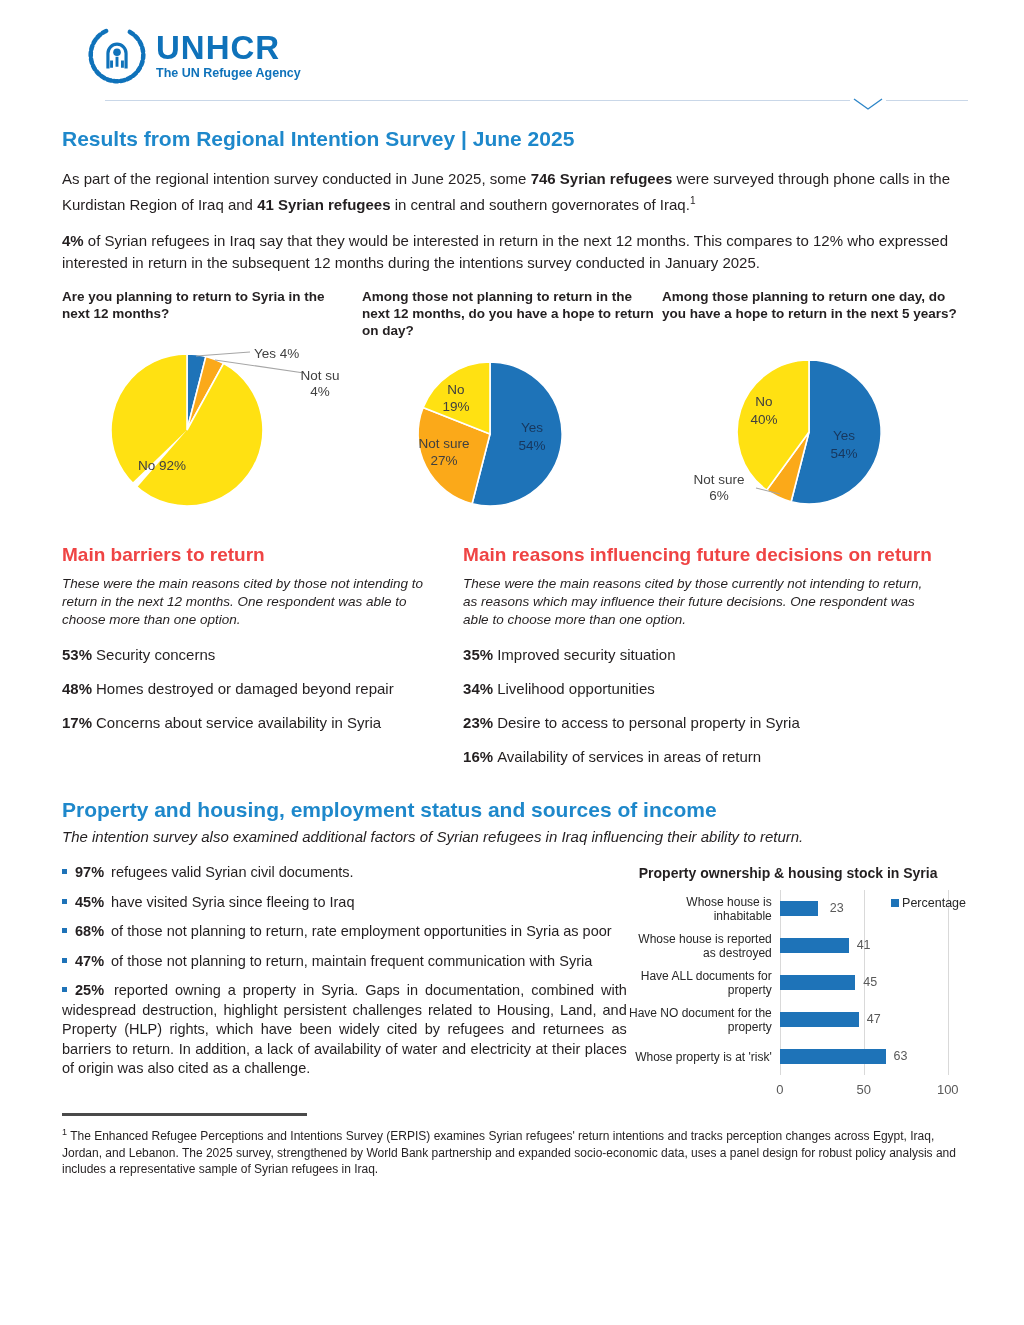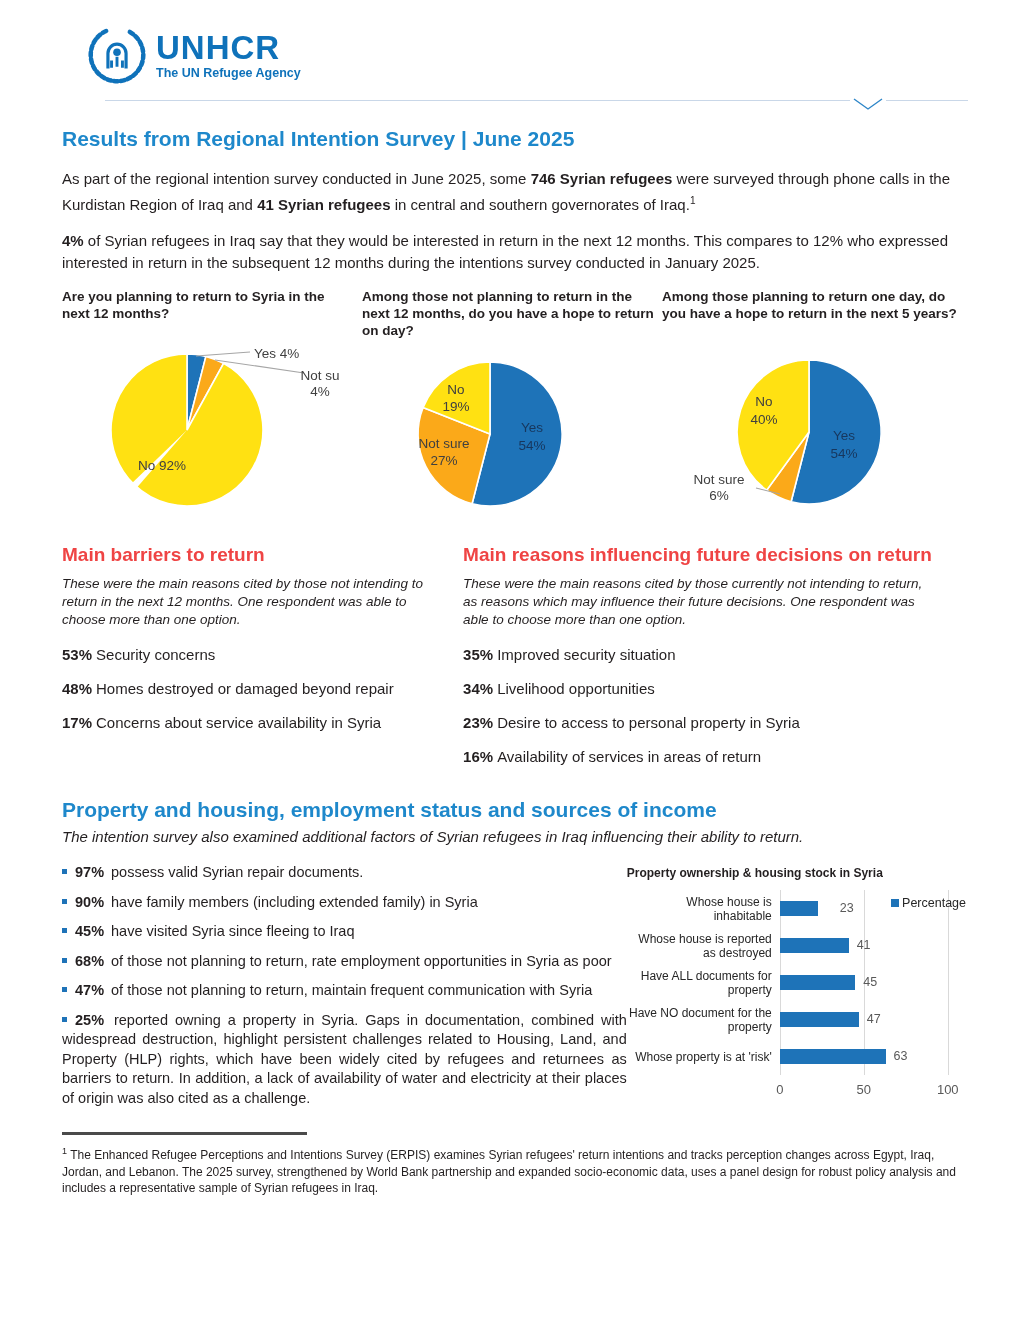--- a/index.html
+++ b/index.html
@@ -46,21 +46,21 @@
   
   .prop-head { font-size:21px; line-height:26px; font-weight:bold; color:#1e88cb; margin-top:16px; }
   .prop-desc { font-size:15px; line-height:20px; font-style:italic; margin:4px 0 16px 0; }
   .prop-row { display:flex; justify-content:space-between; }
   .bullets { width:566px; }
   .bullet-item { font-size:14.5px; line-height:19.5px; margin-bottom:10px; text-align:justify; }
   .bullet-item .sq { display:inline-block; width:5px; height:5px; background:#1e73b8; margin-right:8px; transform:translateY(-3px); }
   .bullet-item b { margin-right:3px; }
   
   .bar-chart { width:336px; padding-top:2px; }
-  .bar-title { font-size:12px; line-height:17px; font-weight:bold; margin-bottom:8px; max-width:300px; }
+  .bar-title { font-size:14px; line-height:17px; font-weight:bold; margin-bottom:8px; max-width:300px;margin-left:12px; }
   .bar-body { position:relative; height:185px; }
   .grid { position:absolute; top:0; width:1px; height:185px; background:#d9d9d9; }
   .bar-row { position:relative; display:flex; align-items:center; height:37px; }
   .bar-label { width:153px; padding-right:8px; font-size:12px; line-height:14px; text-align:right; color:#262626; }
   .bar-track { position:relative; flex:1; height:100%; }
   .bar-fill { position:absolute; left:0; top:11px; height:15px; }
   .bar-val { position:absolute; top:11px; font-size:12.5px; color:#595959; }
   .legend { position:absolute; top:6px; right:-4px; display:flex; align-items:center; font-size:12.5px; color:#262626; }
   .legend .sw { width:8px; height:8px; margin-right:3px; }
   .bar-axis { position:relative; height:20px; margin-top:4px; }
@@ -170,39 +170,38 @@
             <p class="stat"><b>16%</b><span>Availability of services in areas of return</span></p>
           </div>
       </section>
     </div>
 
     <h2 class="prop-head">Property and housing, employment status and sources of income</h2>
     <p class="prop-desc">The intention survey also examined additional factors of Syrian refugees in Iraq influencing their ability to return.</p>
 
     <div class="prop-row">
       <div class="bullets" id="bullets-list">
-          <p class="bullet-item"><span class="sq" style="background: rgb(30, 115, 184);"></span><b>97%</b><span> possess valid Syrian repair documents.</span></p>
-          <p class="bullet-item"><span class="sq" style="background: rgb(30, 115, 184);"></span><b>90%</b><span> have family members (including extended family) in Syria</span></p>
+          <p class="bullet-item"><span class="sq" style="background: rgb(30, 115, 184);"></span><b>97%</b><span> refugees valid Syrian civil documents.</span></p>
           <p class="bullet-item"><span class="sq" style="background: rgb(30, 115, 184);"></span><b>45%</b><span> have visited Syria since fleeing to Iraq</span></p>
           <p class="bullet-item"><span class="sq" style="background: rgb(30, 115, 184);"></span><b>68%</b><span> of those not planning to return, rate employment opportunities in Syria as poor</span></p>
           <p class="bullet-item"><span class="sq" style="background: rgb(30, 115, 184);"></span><b>47%</b><span> of those not planning to return, maintain frequent communication with Syria</span></p>
           <p class="bullet-item"><span class="sq" style="background: rgb(30, 115, 184);"></span><b>25%</b><span> reported owning a property in Syria. Gaps in documentation, combined with widespread destruction, highlight persistent challenges related to Housing, Land, and Property (HLP) rights, which have been widely cited by refugees and returnees as barriers to return. In addition, a lack of availability of water and electricity at their places of origin was also cited as a challenge.</span></p>
         </div>
 
       <div class="bar-chart">
         <div class="bar-title">Property ownership &amp; housing stock in Syria</div>
         <div class="bar-body" id="bar-body">
             <div class="grid" style="left: 153px;"></div>
             <div class="grid" style="left: 237px;"></div>
             <div class="grid" style="left: 321px;"></div>
             <div class="bar-row">
               <div class="bar-label">Whose house is inhabitable</div>
               <div class="bar-track">
                 <div class="bar-fill" style="width: 38.64px; background: rgb(30, 115, 184);"></div>
-                <span class="bar-val" style="left: 60px;">23</span>
+                <span class="bar-val" style="left: 50px;">23</span>
               </div>
             </div>
             <div class="bar-row">
               <div class="bar-label">Whose house is reported as destroyed</div>
               <div class="bar-track">
                 <div class="bar-fill" style="width: 68.88px; background: rgb(30, 115, 184);"></div>
                 <span class="bar-val" style="left: 76.88px;">41</span>
               </div>
             </div>
             <div class="bar-row">

